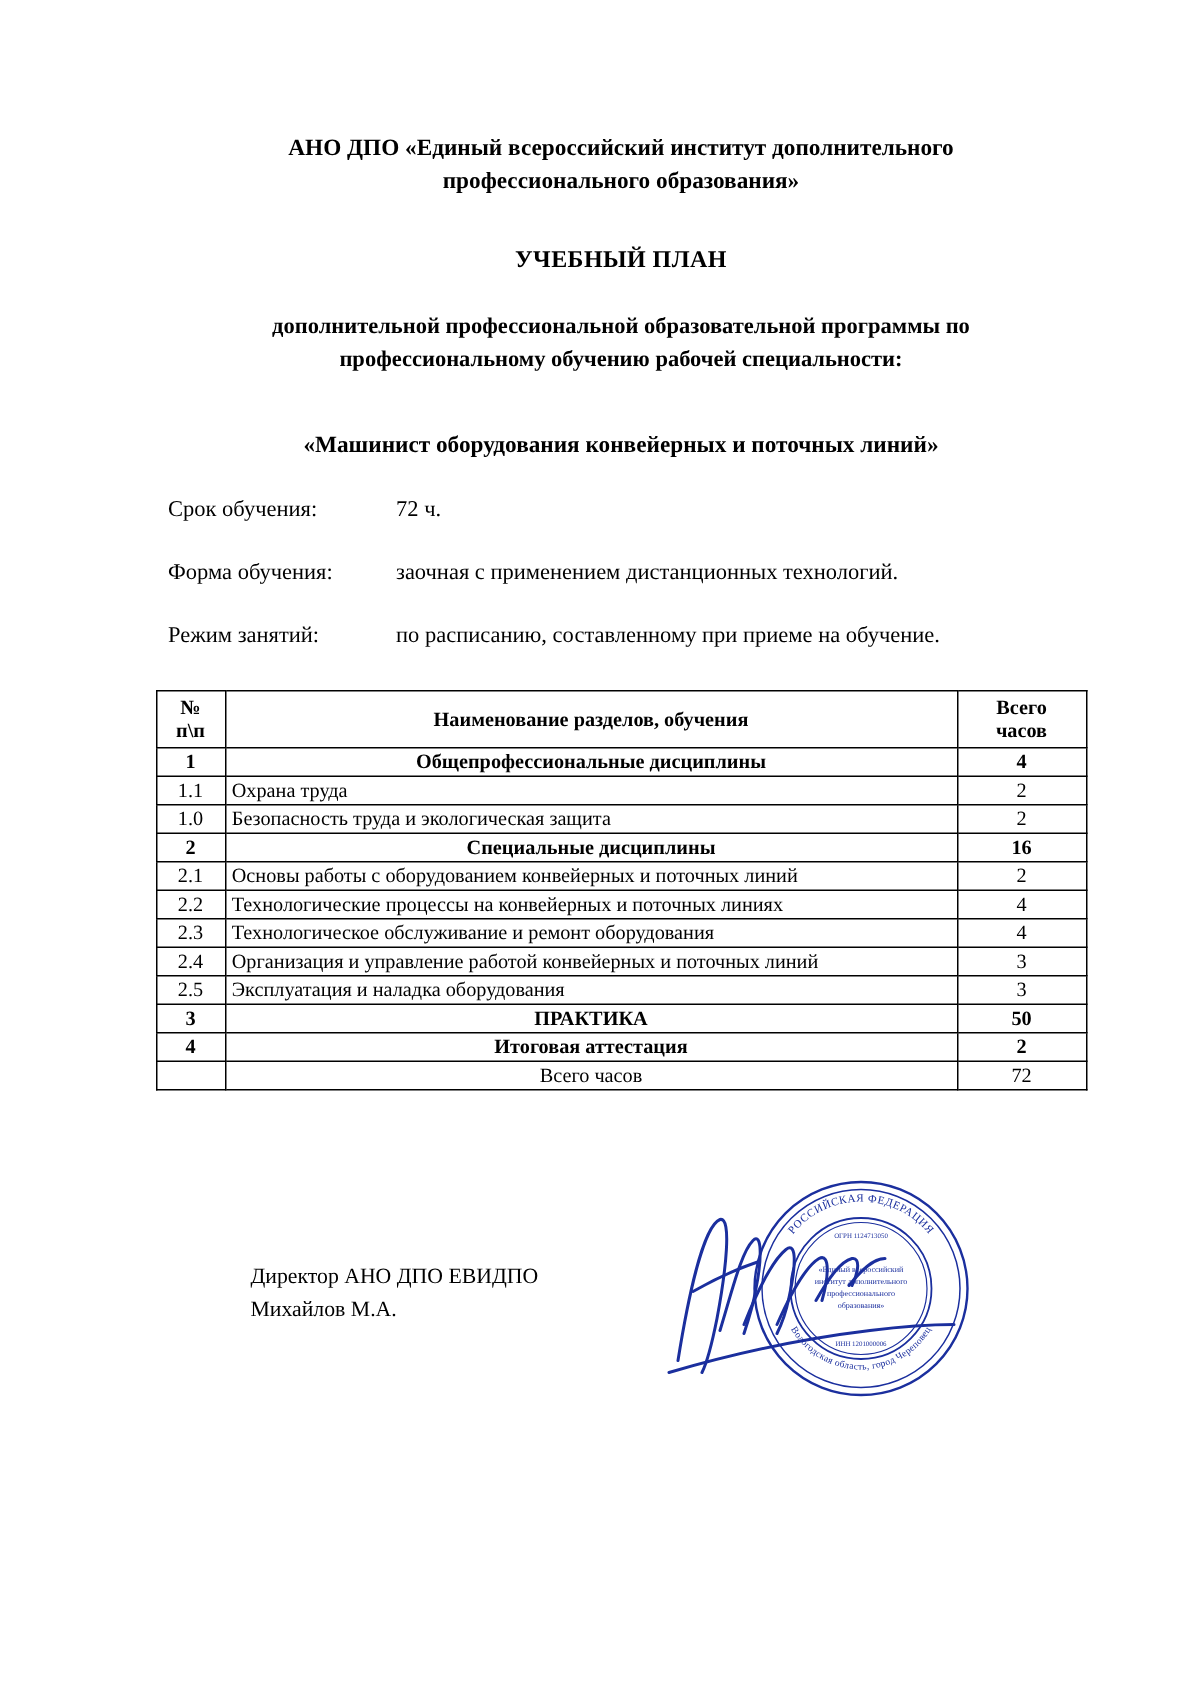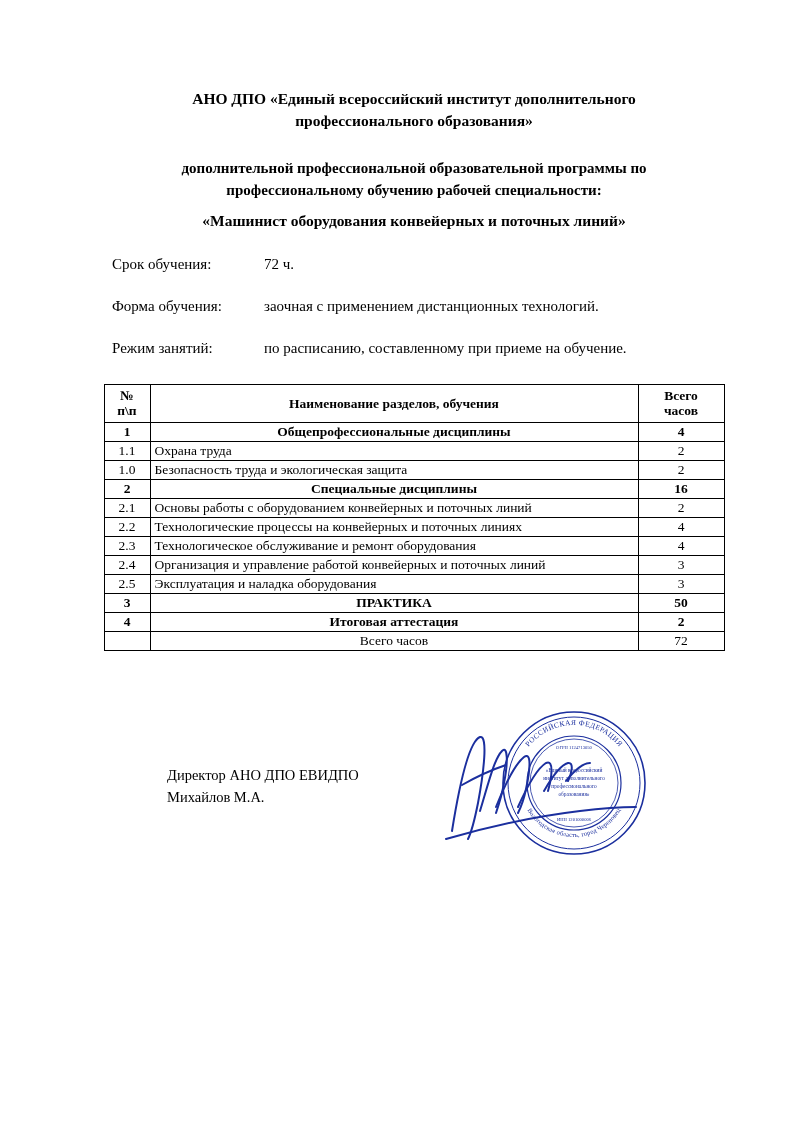--- a/index.html
+++ b/index.html
@@ -45,21 +45,21 @@
     font-weight: bold;
     font-size: 15px;
     line-height: 1.5;
     margin: 24px auto 0 auto;
     width: 620px;
   }
   .program-name {
     text-align: center;
     font-weight: bold;
     font-size: 15.5px;
-    margin-top: 10px;
+    margin-top: 36px;
   }
   .info-block {
     margin-top: 26px;
     padding-left: 40px;
   }
   .info-row {
     display: flex;
     font-size: 15px;
     font-weight: normal;
     margin-bottom: 17px;
@@ -145,20 +145,21 @@
 <body>
 
 <div class="page">
   <div class="doc-body">
 
     <div class="org-title">
       <div>АНО ДПО «Единый всероссийский институт дополнительного</div>
       <div>профессионального образования»</div>
     </div>
 
+    <div class="plan-title">УЧЕБНЫЙ ПЛАН</div>
 
     <div class="program-desc">
       <div>дополнительной профессиональной образовательной программы по</div>
       <div>профессиональному обучению рабочей специальности:</div>
     </div>
 
     <div class="program-name">«Машинист оборудования конвейерных и поточных линий»</div>
 
     <div class="info-block">
       <div class="info-row">

